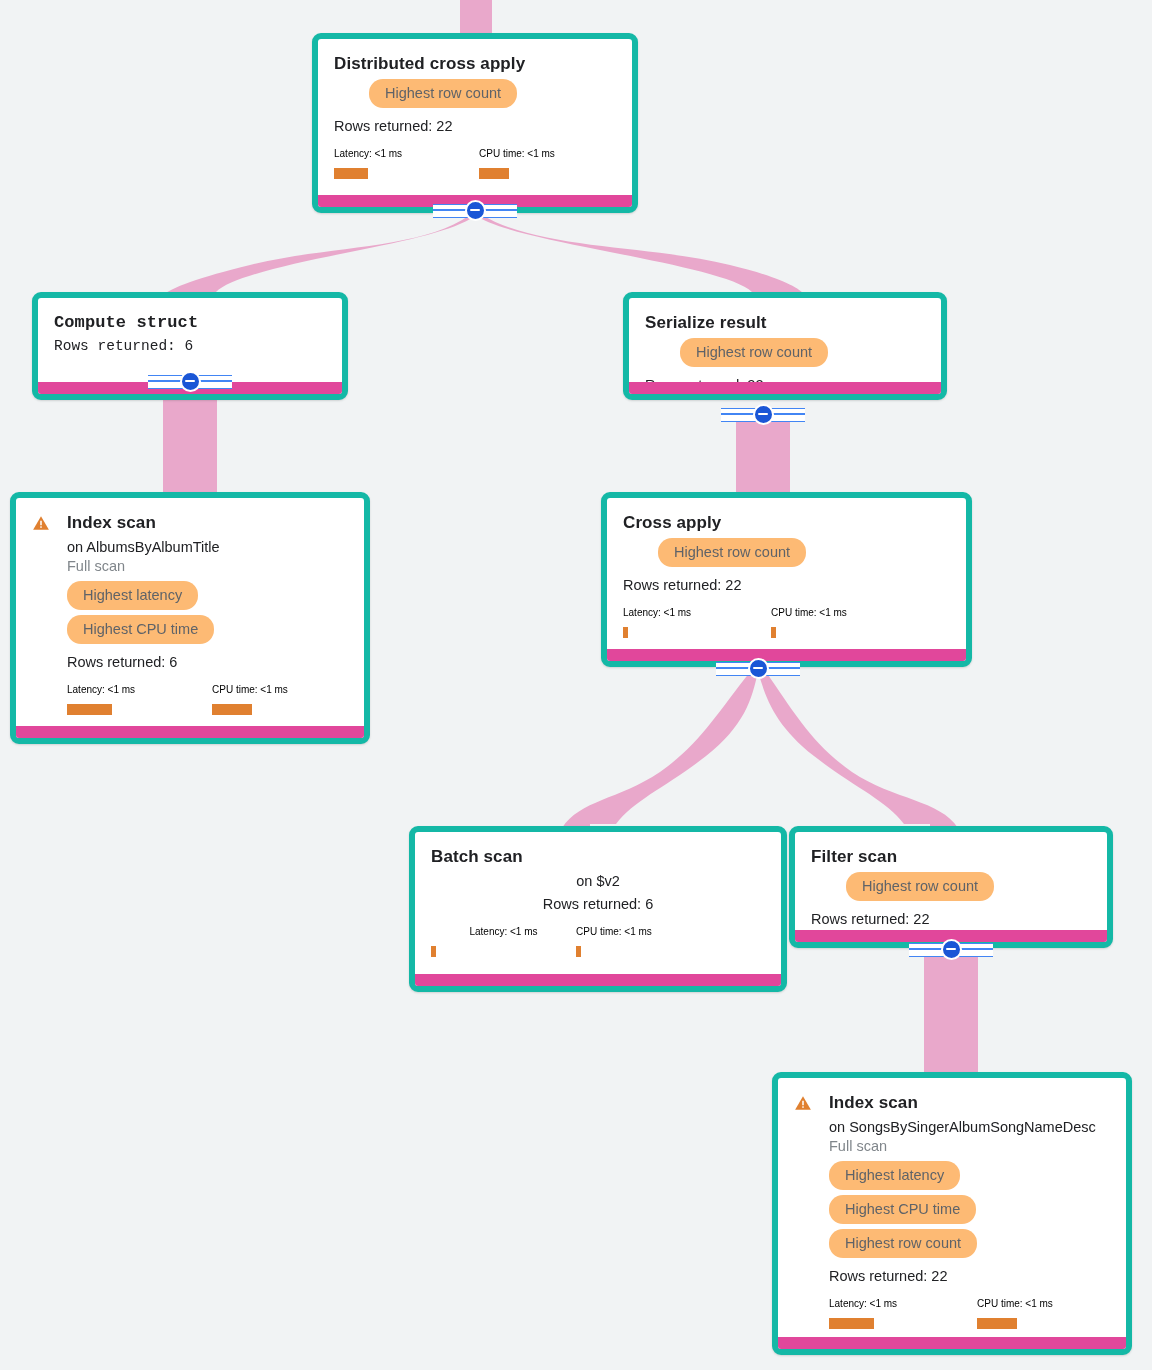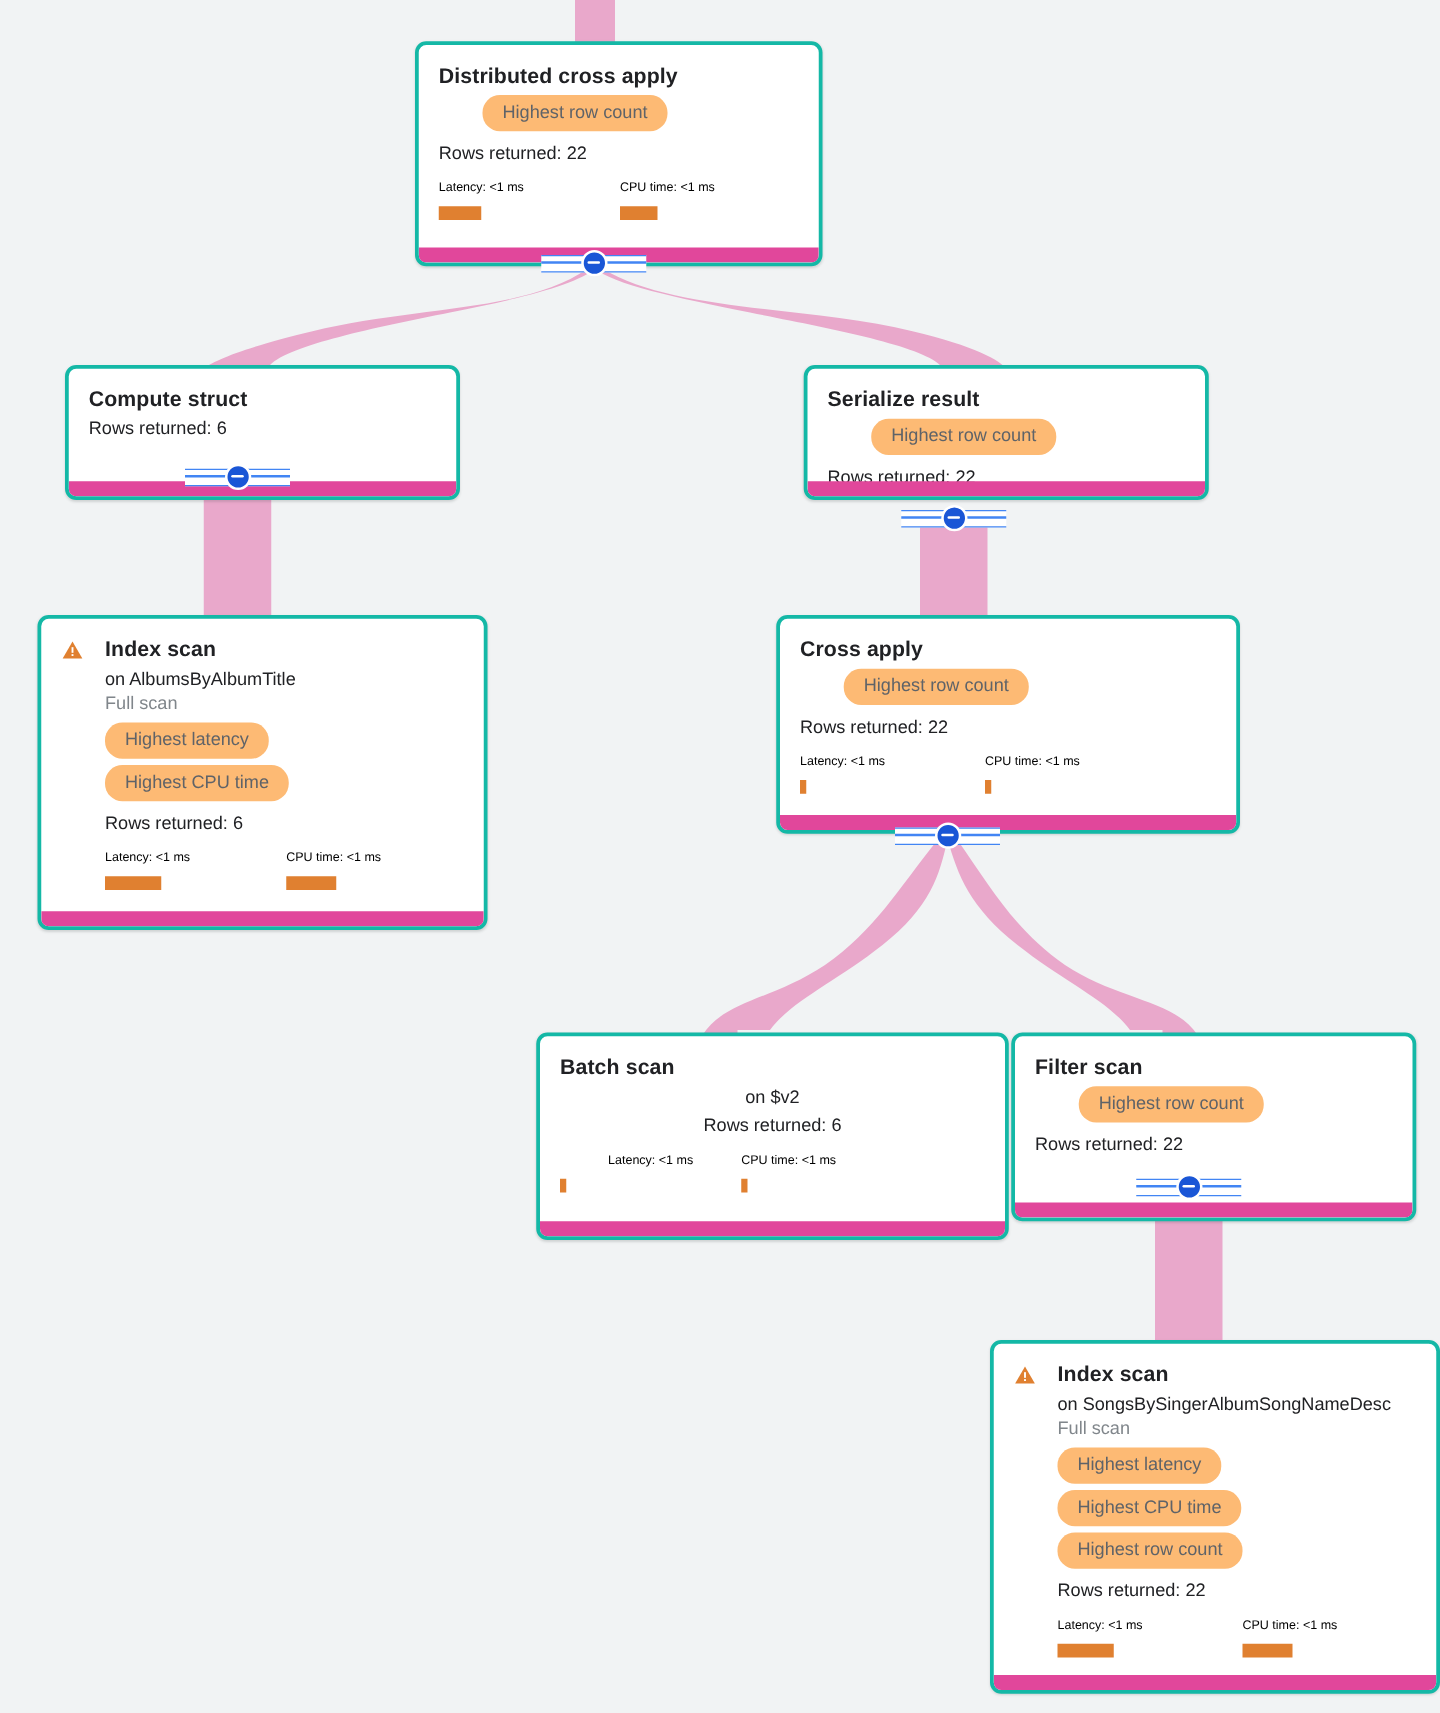--- a/index.html
+++ b/index.html
@@ -22,25 +22,24 @@
     position: absolute;
     left: 0;
     top: 0;
     width: 1152px;
     height: 1370px;
   }
   .node {
     position: absolute;
     box-sizing: border-box;
     background: #ffffff;
-    border: 3px solid #14b8a6;
+    border: 6px solid #14b8a6;
     border-radius: 9px;
     overflow: hidden;
     box-shadow: 0 1px 2px rgba(60,64,67,0.18);
-    margin-left: 20px;
   }
   .node-body {
     padding: 14px 16px 12px 16px;
   }
   .node-head {
     display: flex;
     align-items: flex-start;
   }
   .warn-icon {
     width: 18px;
@@ -219,21 +218,21 @@
         </div>
       </div>
     </div>
     <div class="node-footer"></div>
   </div>
   <div class="collapse-btn" style="left:433px; top:199px;">
     <div class="collapse-rails"></div>
     <div class="collapse-circle"></div>
   </div>
 
-  <div class="node" style="left:32px; top:292px; width:316px; height:108px;">
+  <div class="node" style="left:32px; top:292px; width:316px; height:108px;font-family:Liberation Mono, monospace;">
     <div class="node-body">
       <div class="node-head">
         <div class="node-title">Compute struct</div>
       </div>
       <div class="rows">Rows returned: 6</div>
     </div>
     <div class="node-footer"></div>
   </div>
   <div class="collapse-btn" style="left:148px; top:370px;">
     <div class="collapse-rails"></div>
@@ -331,21 +330,21 @@
         </div>
         <div class="metric">
           <div>CPU time: &lt;1 ms</div>
           <div class="metric-bar" style="width:5px;"></div>
         </div>
       </div>
     </div>
     <div class="node-footer"></div>
   </div>
 
-  <div class="node" style="left:789px; top:826px; width:324px; height:151px;">
+  <div class="node" style="left:789px; top:826px; width:324px; height:122px;">
     <div class="node-body">
       <div class="node-head">
         <div class="node-title">Filter scan</div>
       </div>
       <div class="badges">
         <span class="badge indent-left">Highest row count</span>
       </div>
       <div class="rows">Rows returned: 22</div>
     </div>
     <div class="node-footer"></div>

